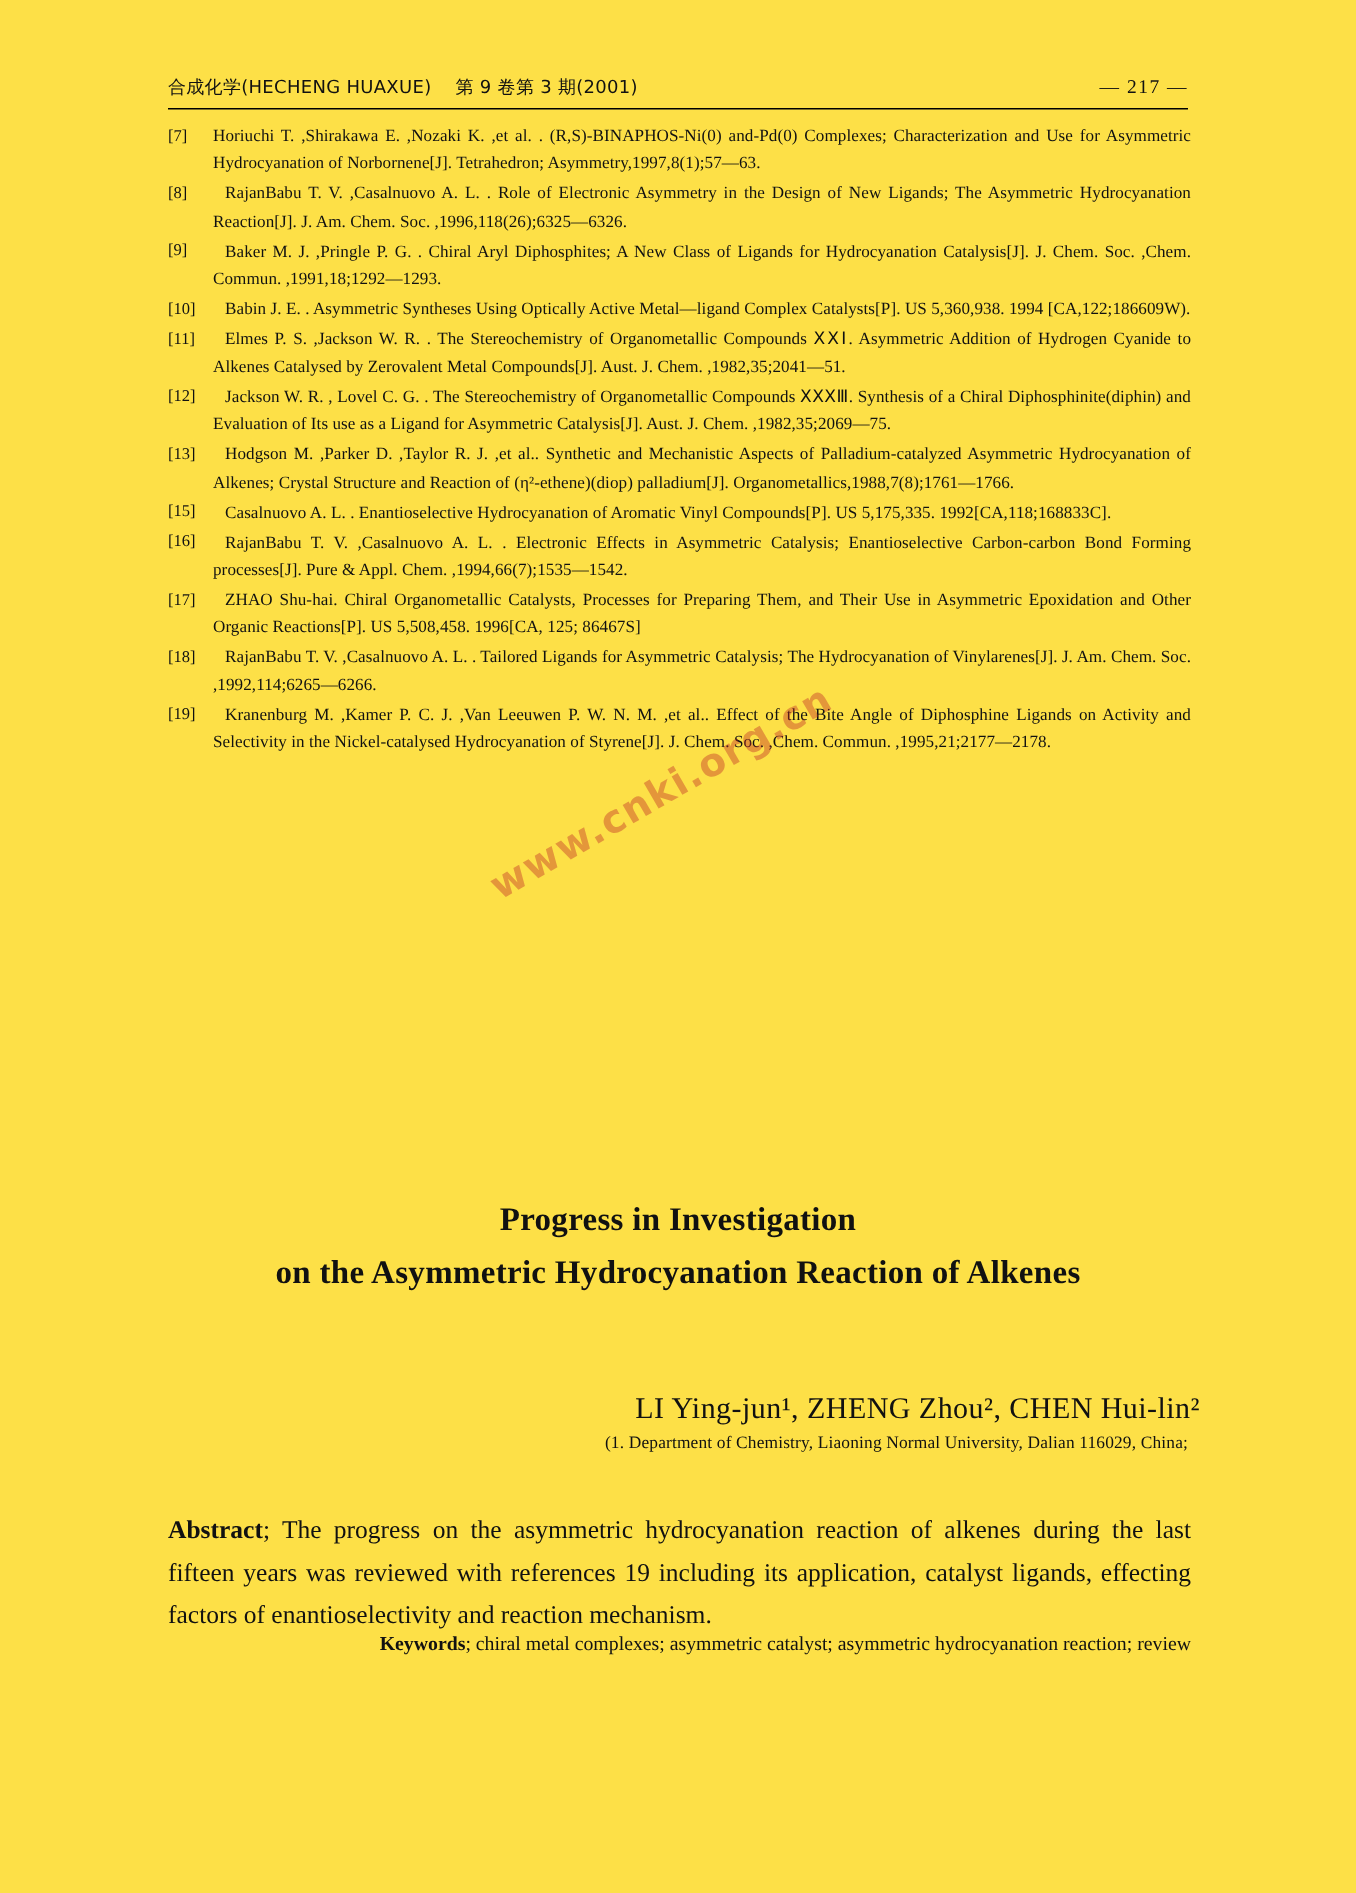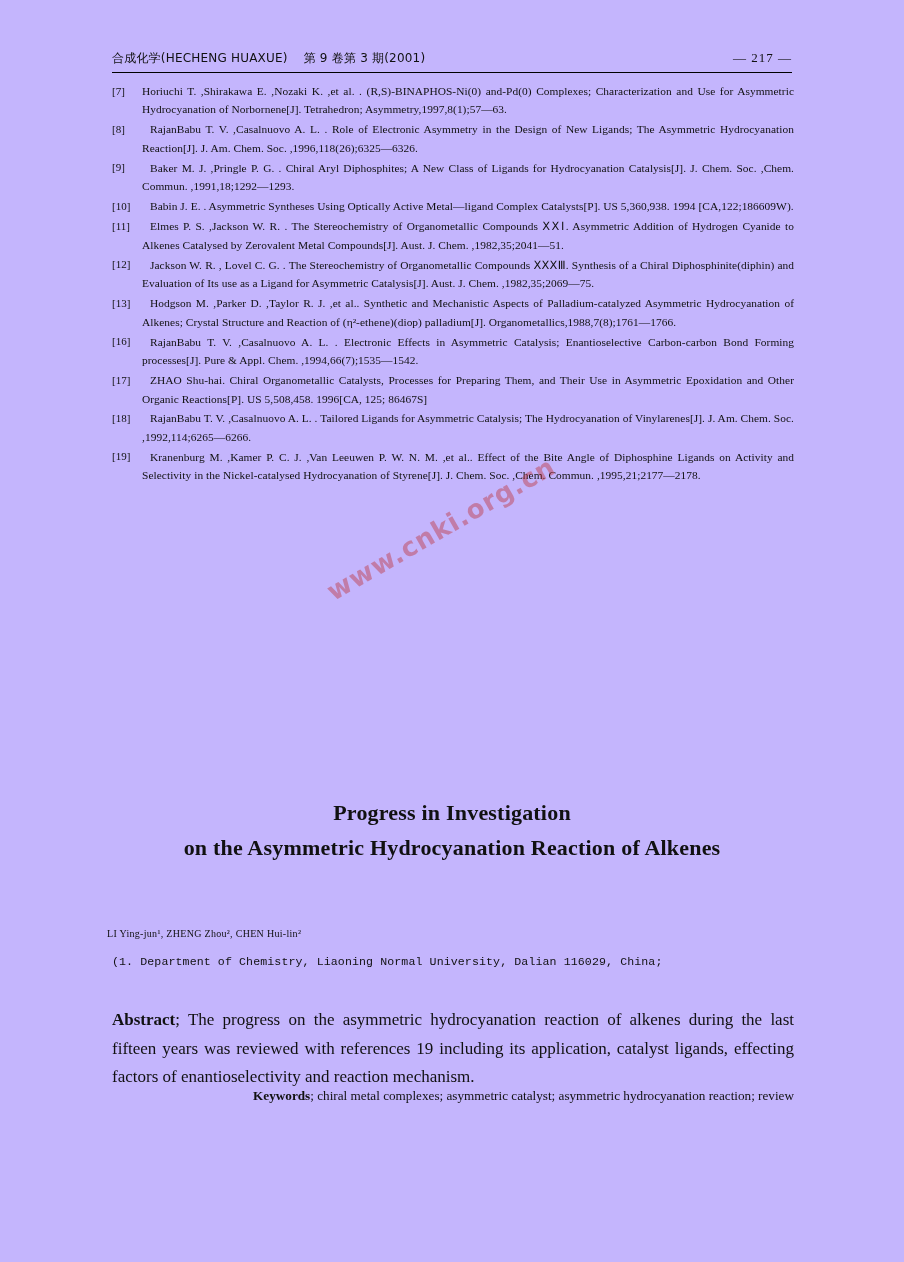--- a/index.html
+++ b/index.html
@@ -13,21 +13,21 @@
     position: relative;
     font-family: "Liberation Serif", serif;
     color: #111;
     overflow: hidden;
   }
   .page {
     position: absolute;
     left: 0; top: 0;
     width: 904px;
     height: 1262px;
-    background: #c4b5fd;
+    background: #fde047;
   }
   
   .runhead {
     position: absolute;
     left: 112px;
     top: 50px;
     width: 680px;
     display: flex;
     justify-content: space-between;
     align-items: baseline;
@@ -97,35 +97,34 @@
     text-align: center;
     font-family: "Liberation Serif", serif;
     font-weight: bold;
     font-size: 22px;
     letter-spacing: 0.2px;
   }
   .title.l1 { top: 800px; }
   .title.l2 { top: 835px; }
   .authors {
     position: absolute;
-    left: 107px;
+    left: 120px;
     top: 928px;
     width: 680px;
-    text-align: left;
-    font-size: 10px;
+    text-align: right;
+    font-size: 20px;
     letter-spacing: 0.3px;
   }
   .aff {
     position: absolute;
     left: 112px;
     width: 680px;
-    text-align: left;
+    text-align: right;
     font-size: 11.6px;
     letter-spacing: 0.1px;
-    font-family: Liberation Mono, monospace;
   }
   .aff.a1 { top: 955px; }
   .aff.a2 { top: 977px; }
   
   .abs {
     position: absolute;
     left: 112px;
     top: 1006px;
     width: 682px;
     font-size: 17px;
@@ -206,20 +205,24 @@
       <div class="num">[12]</div>
       <div class="body">Jackson W. R. , Lovel C. G. . The Stereochemistry of Organometallic Compounds ⅩⅩⅩⅢ. Synthesis of a Chiral Diphosphinite(diphin) and Evaluation of Its use as a Ligand for Asymmetric Catalysis[J]. Aust. J. Chem. ,1982,35;2069—75.</div>
     </div>
 
     <div class="ref indent">
       <div class="num">[13]</div>
       <div class="body">Hodgson M. ,Parker D. ,Taylor R. J. ,et al.. Synthetic and Mechanistic Aspects of Palladium-catalyzed Asymmetric Hydrocyanation of Alkenes; Crystal Structure and Reaction of (η²-ethene)(diop) palladium[J]. Organometallics,1988,7(8);1761—1766.</div>
     </div>
 
 
+    <div class="ref indent">
+      <div class="num">[15]</div>
+      <div class="body">Casalnuovo A. L. . Enantioselective Hydrocyanation of Aromatic Vinyl Compounds[P]. US 5,175,335. 1992[CA,118;168833C].</div>
+    </div>
 
     <div class="ref indent">
       <div class="num">[16]</div>
       <div class="body">RajanBabu T. V. ,Casalnuovo A. L. . Electronic Effects in Asymmetric Catalysis; Enantioselective Carbon-carbon Bond Forming processes[J]. Pure &amp; Appl. Chem. ,1994,66(7);1535—1542.</div>
     </div>
 
     <div class="ref indent">
       <div class="num">[17]</div>
       <div class="body">ZHAO Shu-hai. Chiral Organometallic Catalysts, Processes for Preparing Them, and Their Use in Asymmetric Epoxidation and Other Organic Reactions[P]. US 5,508,458. 1996[CA, 125; 86467S]</div>
     </div>

